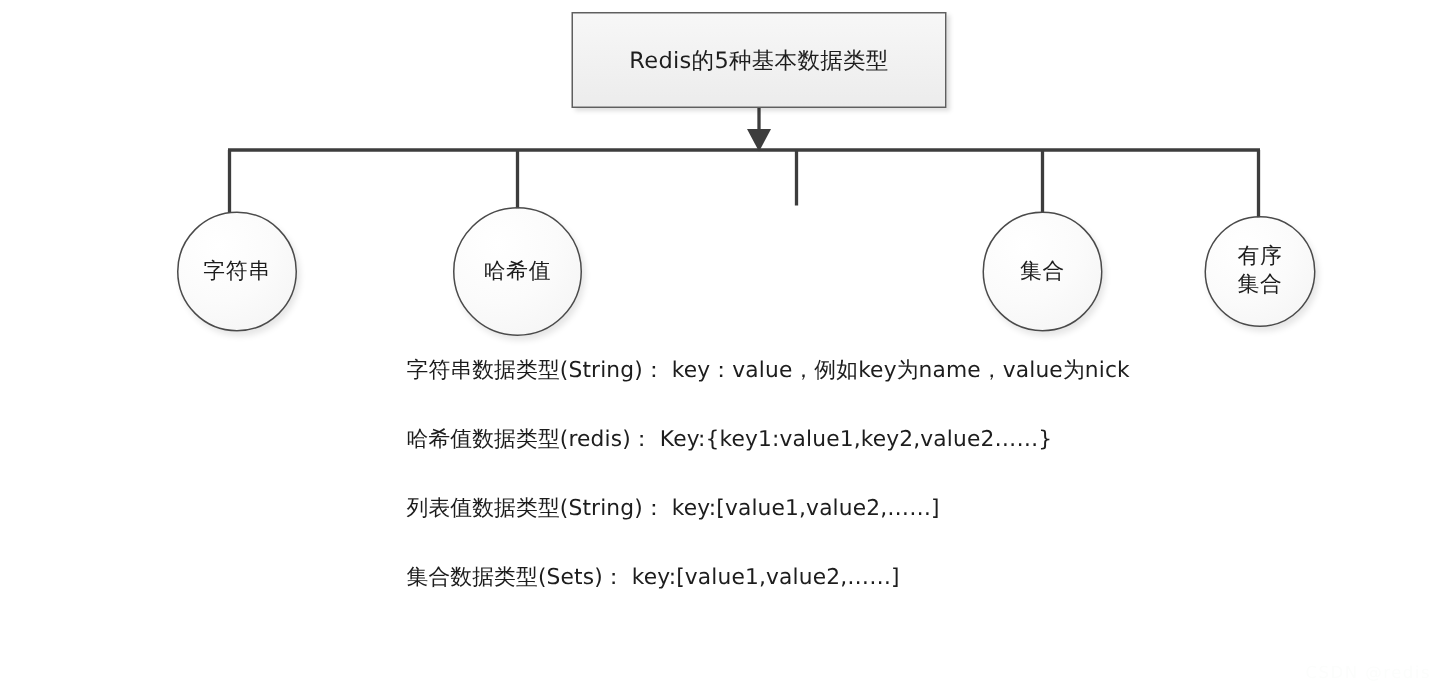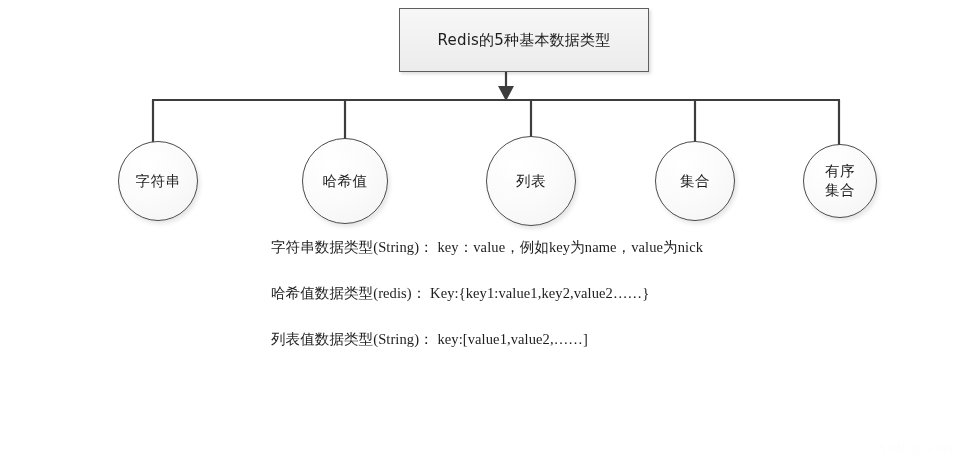--- a/index.html
+++ b/index.html
@@ -41,21 +41,20 @@
     top: 8px;
     width: 250px;
     height: 64px;
     box-sizing: border-box;
     background: linear-gradient(180deg, #f7f7f7 0%, #f1f1f1 55%, #ececec 100%);
     border: 1px solid #5f5f5f;
     box-shadow: 2px 2px 3px rgba(0,0,0,0.13);
     display: flex;
     align-items: center;
     justify-content: center;
-    margin-left: 18px;
   }
   .title-box-label {
     font-size: 15px;
     line-height: 1.2;
     color: #1d1d1d;
     letter-spacing: 0.2px;
     white-space: nowrap;
   }
 
   
@@ -86,21 +85,20 @@
     top: 238px;
     width: 660px;
   }
   .description-line {
     font-size: 14.5px;
     line-height: 1.25;
     color: #1d1d1d;
     white-space: nowrap;
     margin-bottom: 28px;
     letter-spacing: 0.1px;
-    font-family: Liberation Serif, serif;
   }
   .description-line:last-child { margin-bottom: 0; }
 
   
   #watermark {
     position: absolute;
     right: 8px;
     bottom: 6px;
     font-size: 11px;
     color: #fcfdfc;
@@ -135,34 +133,32 @@
   </div>
 
   <div class="node-circle" style="left:118px; top:141px; width:80px; height:80px;">
     <span class="node-circle-label">字符串</span>
   </div>
 
   <div class="node-circle" style="left:302px; top:138px; width:86px; height:86px;">
     <span class="node-circle-label">哈希值</span>
   </div>
 
-  <div class="node-circle" style="left:486px; top:136px; width:90px; height:90px;">
-    <span class="node-circle-label">列表</span>
-  </div>
 
   <div class="node-circle" style="left:655px; top:141px; width:80px; height:80px;">
     <span class="node-circle-label">集合</span>
   </div>
 
   <div class="node-circle" style="left:803px; top:144px; width:74px; height:74px;">
     <span class="node-circle-label">有序
 集合</span>
   </div>
 
   <div id="description-list">
     <div class="description-line">字符串数据类型(String)：  key：value，例如key为name，value为nick</div>
     <div class="description-line">哈希值数据类型(redis)：  Key:{key1:value1,key2,value2……}</div>
     <div class="description-line">列表值数据类型(String)：  key:[value1,value2,……]</div>
+    <div class="description-line">集合数据类型(Sets)：  key:[value1,value2,……]</div>
   </div>
 
   <div id="watermark">CSDN @redis</div>
 
 </div>
 
 </body></html>

